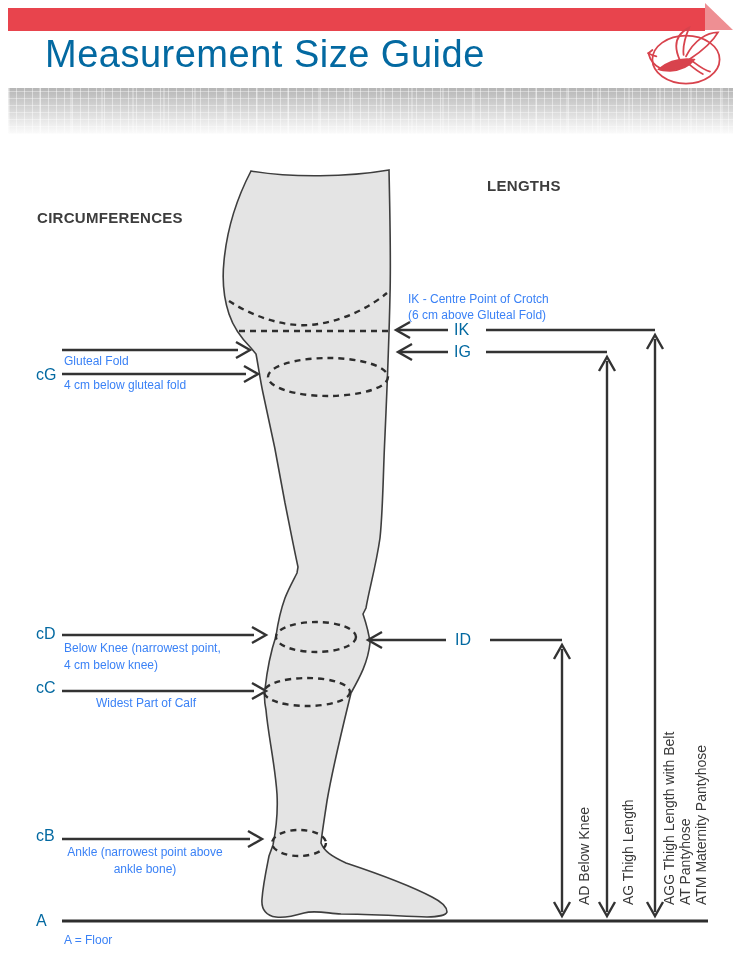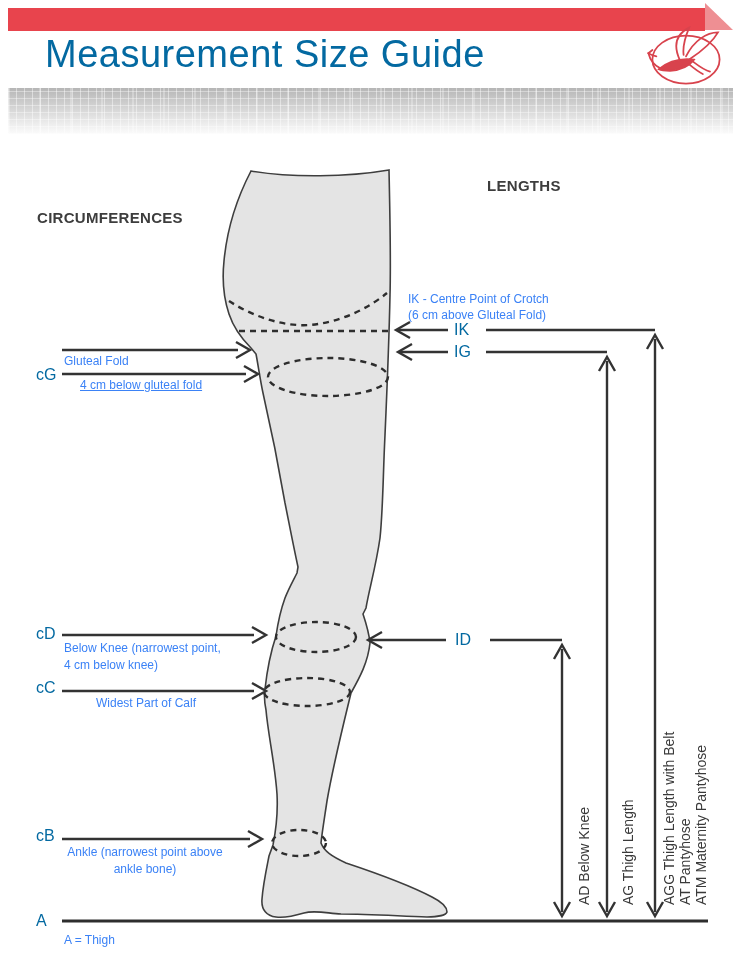--- a/index.html
+++ b/index.html
@@ -146,33 +146,33 @@
   </g>
 
   <path stroke="#2e2e2e" stroke-width="3" d="M62,921 L708,921"></path>
 </svg>
 
 <div class="abs h-section" style="left:37px;top:177px;margin-top:32px;">CIRCUMFERENCES</div>
 <div class="abs h-section" style="left:487px;top:177px;">LENGTHS</div>
 
 <div class="abs note" style="left:64px;top:353px;">Gluteal Fold</div>
 <div class="abs code" style="left:36px;top:366px;">cG</div>
-<div class="abs note" style="left:80px;top:377px;text-decoration:underline;">4 cm below gluteal fold</div>
+<div class="abs note" style="left:64px;top:377px;">4 cm below gluteal fold</div>
 
 <div class="abs code" style="left:36px;top:625px;">cD</div>
 <div class="abs note" style="left:64px;top:640px;width:158px;">Below Knee (narrowest point, 4 cm below knee)</div>
 
 <div class="abs code" style="left:36px;top:679px;">cC</div>
 <div class="abs note" style="left:64px;top:695px;margin-left:32px;">Widest Part of Calf</div>
 
 <div class="abs code" style="left:36px;top:827px;">cB</div>
 <div class="abs note" style="left:64px;top:844px;width:162px;text-align:center;">Ankle (narrowest point above ankle bone)</div>
 
 <div class="abs code" style="left:36px;top:912px;">A</div>
-<div class="abs note" style="left:64px;top:932px;">A = Thigh</div>
+<div class="abs note" style="left:64px;top:932px;">A = Floor</div>
 
 <div class="abs note" style="left:408px;top:291px;">IK - Centre Point of Crotch</div>
 <div class="abs note" style="left:408px;top:307px;">(6 cm above Gluteal Fold)</div>
 
 <div class="abs code" style="left:454px;top:321px;">IK</div>
 <div class="abs code" style="left:454px;top:343px;">IG</div>
 <div class="abs code" style="left:455px;top:631px;">ID</div>
 
 <div class="abs vtext" style="left:576px;top:625px;height:280px;">AD Below Knee</div>
 <div class="abs vtext" style="left:620px;top:625px;height:280px;">AG Thigh Length</div>

